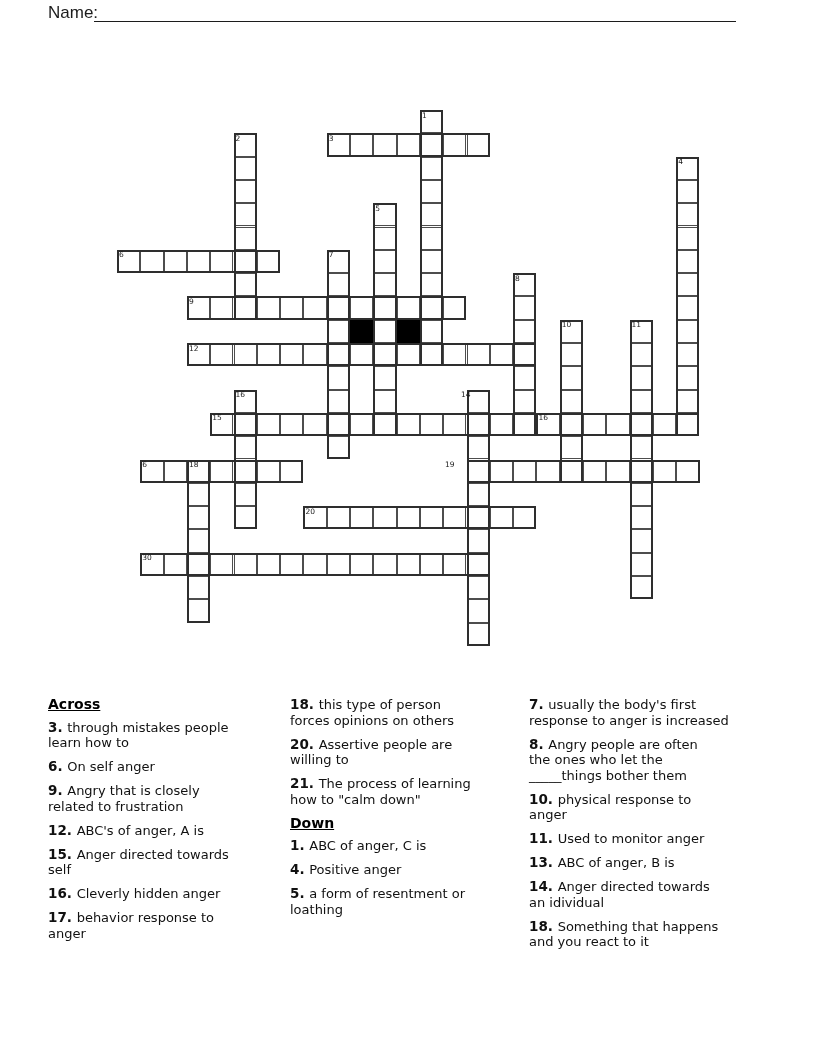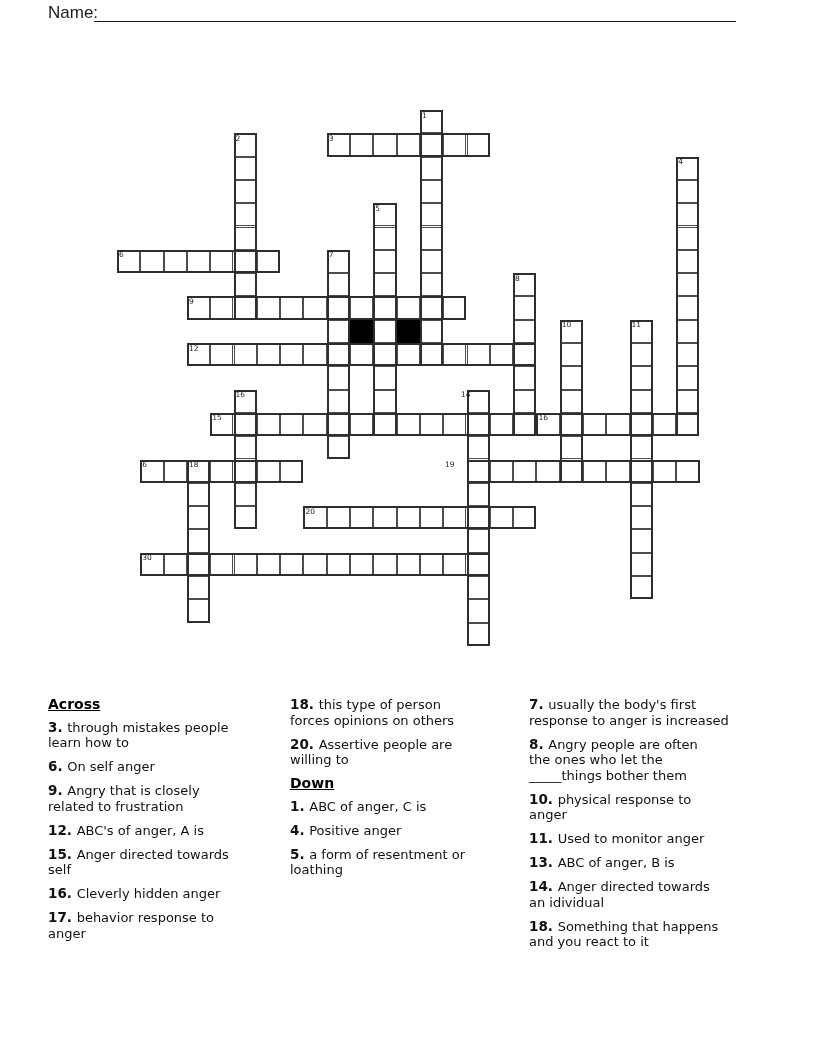--- a/index.html
+++ b/index.html
@@ -296,20 +296,22 @@
 self</span></div>
       <div class="clue"><span class="num">16. </span><span class="txt">Cleverly hidden anger</span></div>
       <div class="clue"><span class="num">17. </span><span class="txt">behavior response to
 anger</span></div>
     </div>
   <div class="clue-col c2">
       <div class="clue"><span class="num">18. </span><span class="txt">this type of person
 forces opinions on others</span></div>
       <div class="clue"><span class="num">20. </span><span class="txt">Assertive people are
 willing to</span></div>
+      <div class="clue"><span class="num">21. </span><span class="txt">The process of learning
+how to "calm down"</span></div>
       <div class="clue-header">Down</div>
       <div class="clue"><span class="num">1. </span><span class="txt">ABC of anger, C is</span></div>
       <div class="clue"><span class="num">4. </span><span class="txt">Positive anger</span></div>
       <div class="clue"><span class="num">5. </span><span class="txt">a form of resentment or
 loathing</span></div>
     </div>
   <div class="clue-col c3">
       <div class="clue"><span class="num">7. </span><span class="txt">usually the body's first
 response to anger is increased</span></div>
       <div class="clue"><span class="num">8. </span><span class="txt">Angry people are often

